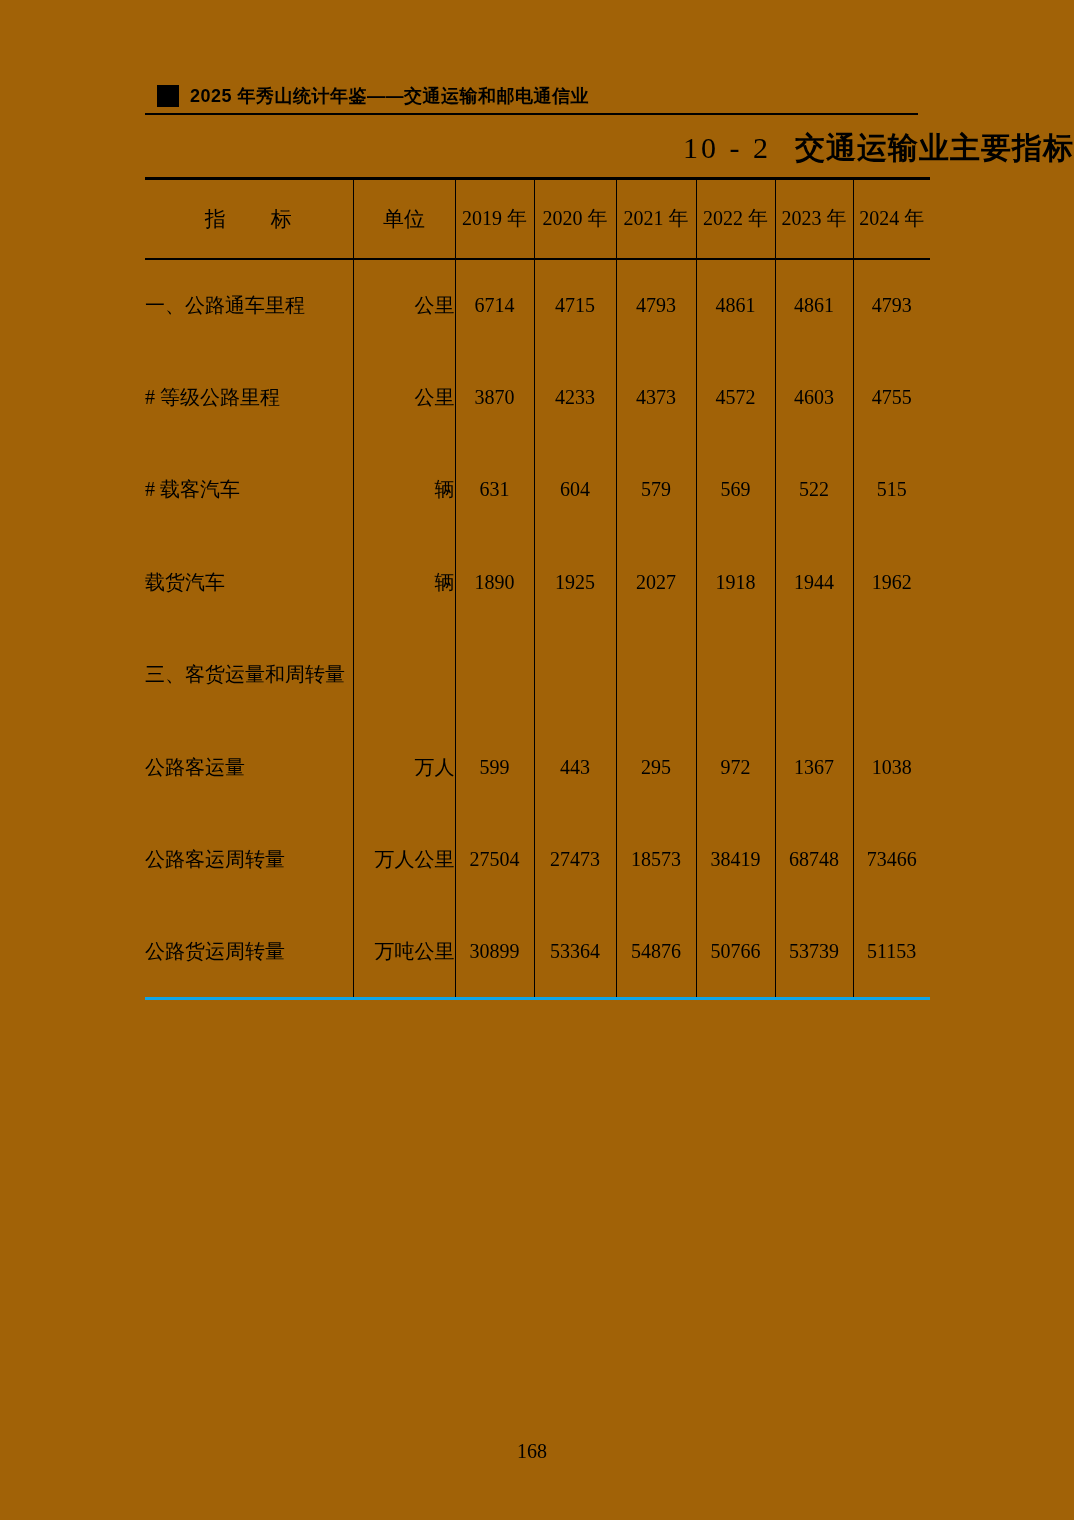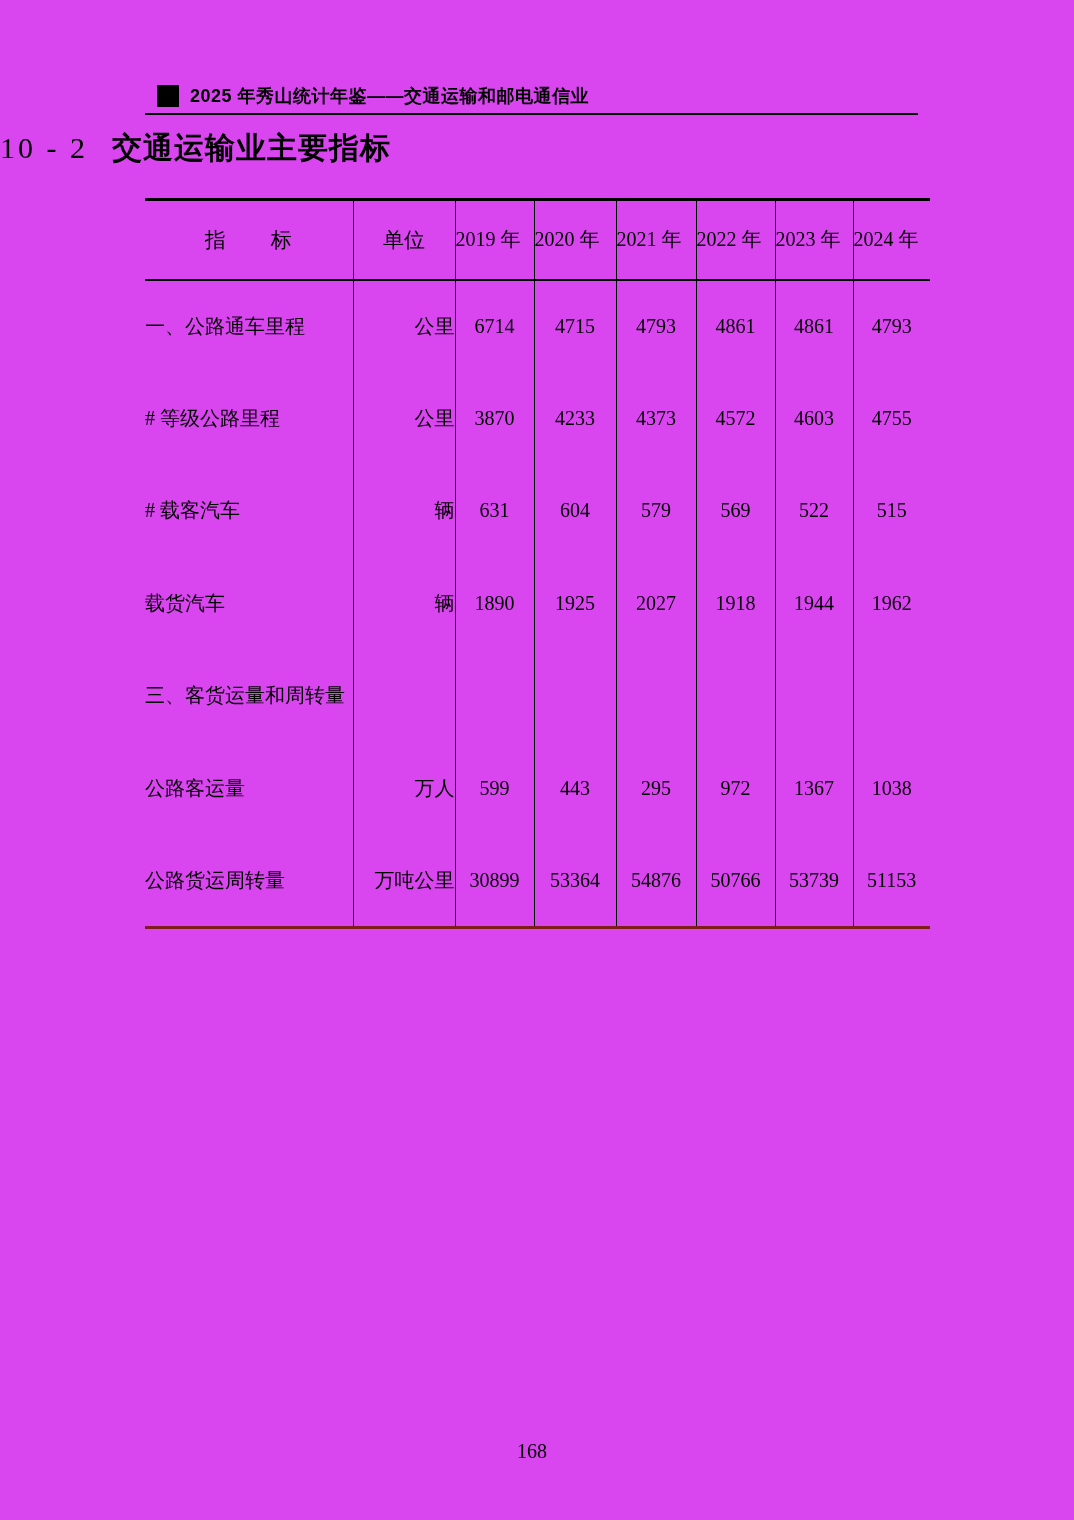--- a/index.html
+++ b/index.html
@@ -1,20 +1,20 @@
 <!DOCTYPE html>
 <html><head>
 <meta charset="utf-8">
 <style>
   * { margin:0; padding:0; box-sizing:border-box; }
   html,body { background:#e8e8e8; }
   .page {
     position:relative;
     width:1074px; height:1520px;
-    background:#d946ef;
+    background:#a16207;
     color:#000000;
     font-family:"Liberation Serif","DejaVu Serif",serif;
     margin:0 auto;
     overflow:hidden;
   }
   
   .doc-header {
     position:absolute; left:157px; top:84px;
     display:flex; align-items:center; gap:11px;
   }
@@ -24,49 +24,48 @@
     font-weight:bold; font-size:18px; letter-spacing:0.5px;
     white-space:nowrap;
   }
   .header-rule {
     position:absolute; left:145px; top:113px;
     width:773px; height:2px; background:#000;
   }
   
   .doc-title {
     position:absolute; left:0; top:128px; width:1074px;
-    text-align:left; white-space:nowrap;
+    text-align:right; white-space:nowrap;
   }
   .title-number {
     font-family:"Liberation Serif","DejaVu Serif",serif;
     font-size:30px; letter-spacing:3px;
   }
   .title-text {
     font-family:"Liberation Sans","DejaVu Sans",sans-serif;
     font-weight:bold; font-size:30px; letter-spacing:1px;
     margin-left:24px;
   }
   
   .main-table {
     position:absolute; left:145px; top:177px; width:785px;
     border-collapse:collapse; table-layout:fixed;
     border-top:3px solid #000;
-    border-bottom:3px solid #7f1d1d;
-    margin-top:21px;
+    border-bottom:3px solid #0ea5e9;
   }
   .main-table th, .main-table td {
     padding:0; vertical-align:middle; font-weight:normal;
     overflow:hidden; white-space:nowrap;
   }
   .main-table tr > *:not(:first-child) { border-left:1px solid #000; }
   .main-table thead tr { height:80px; border-bottom:2px solid #000; }
   .main-table tbody tr { height:92.5px; }
   .indicator-th { text-align:center; font-size:21px; letter-spacing:1px; }
   .unit-th      { text-align:center; font-size:21px; }
-  .year-th      { text-align:left; font-size:20px; }
+  .year-th      { text-align:center; font-size:20px; }
   .label-cell   { text-align:left;   font-size:20px; }
   .indent-0 { padding-left:11px; }
   .indent-1 { padding-left:46px; }
   .indent-2 { padding-left:63px; }
   .indent-3 { padding-left:81px; }
   .unit-cell  { text-align:right; font-size:20px; }
   .value-cell { text-align:center; font-size:20px; }
   
   .page-number {
     position:absolute; left:0; top:1440px; width:1064px;
@@ -166,20 +165,30 @@
           <td class="label-cell indent-1">公路客运量</td>
           <td class="unit-cell">万人</td>
           <td class="value-cell">599</td>
           <td class="value-cell">443</td>
           <td class="value-cell">295</td>
           <td class="value-cell">972</td>
           <td class="value-cell">1367</td>
           <td class="value-cell">1038</td>
         </tr>
         <tr>
+          <td class="label-cell indent-1">公路客运周转量</td>
+          <td class="unit-cell">万人公里</td>
+          <td class="value-cell">27504</td>
+          <td class="value-cell">27473</td>
+          <td class="value-cell">18573</td>
+          <td class="value-cell">38419</td>
+          <td class="value-cell">68748</td>
+          <td class="value-cell">73466</td>
+        </tr>
+        <tr>
           <td class="label-cell indent-1">公路货运周转量</td>
           <td class="unit-cell">万吨公里</td>
           <td class="value-cell">30899</td>
           <td class="value-cell">53364</td>
           <td class="value-cell">54876</td>
           <td class="value-cell">50766</td>
           <td class="value-cell">53739</td>
           <td class="value-cell">51153</td>
         </tr>
       </tbody>

